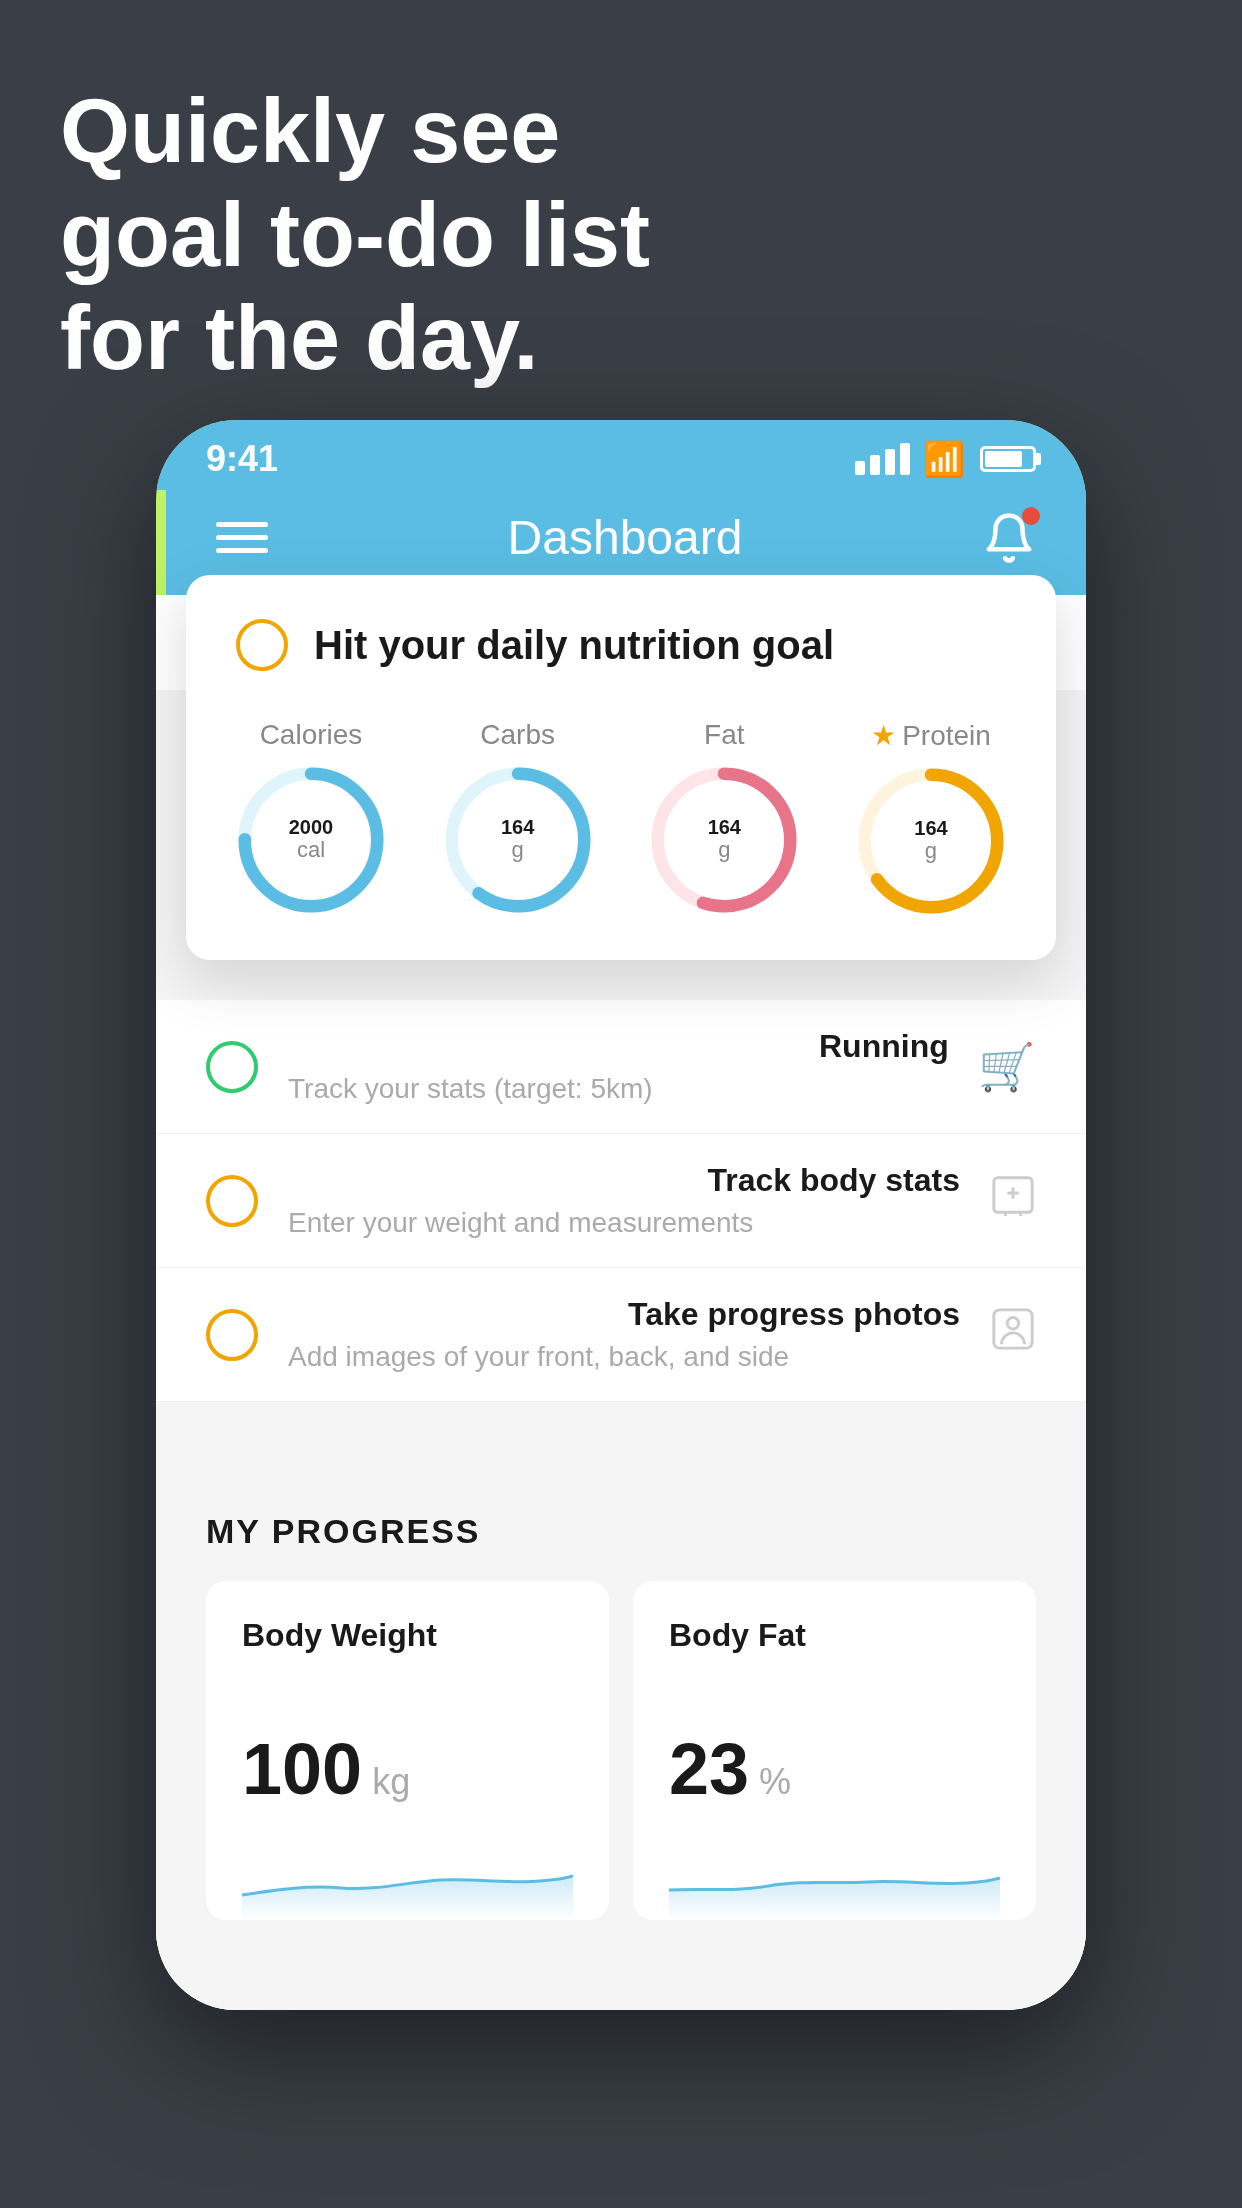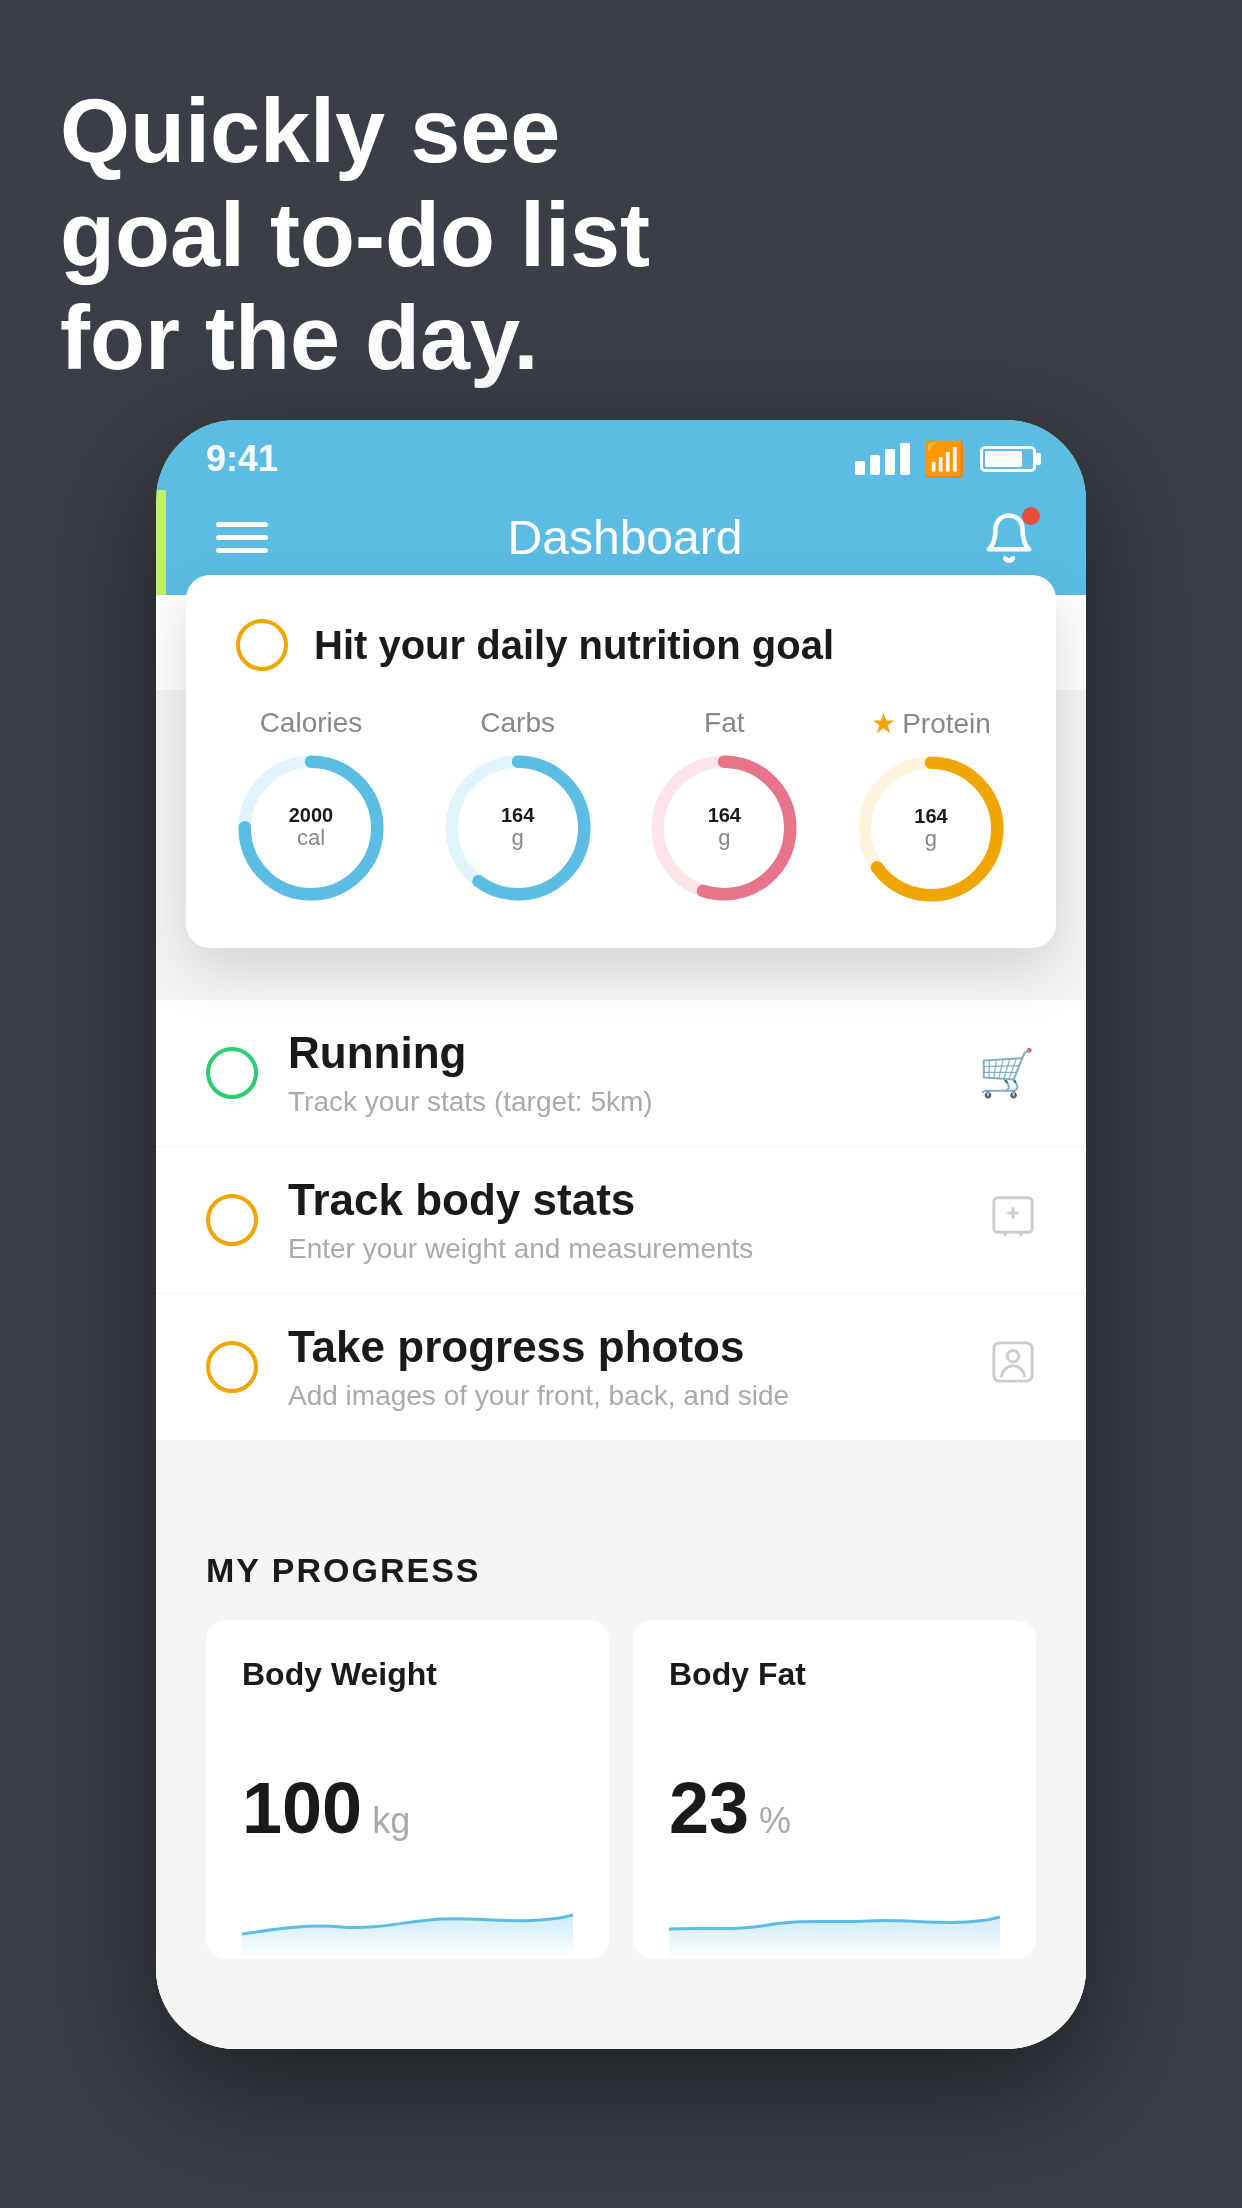--- a/index.html
+++ b/index.html
@@ -174,21 +174,21 @@
       border-radius: 24px;
       padding: 44px 50px;
       box-shadow: 0 20px 60px rgba(0,0,0,0.15);
       z-index: 10;
     }
 
     .card-header {
       display: flex;
       align-items: center;
       gap: 26px;
-      margin-bottom: 36px;
+      margin-bottom: 48px;
     }
     .circle-checkbox {
       width: 52px;
       height: 52px;
       border-radius: 50%;
       border: 4px solid #f0a500;
       flex-shrink: 0;
     }
     .card-title {
       font-size: 40px;
@@ -269,23 +269,24 @@
       border: 4px solid #f0a500;
       flex-shrink: 0;
     }
     .todo-circle.green {
       border-color: #2ecc71;
     }
     .todo-text {
       flex: 1;
     }
     .todo-name {
-      font-size: 44px;
+      font-size: 32px;
       font-weight: 600;
       color: #1a1a1a;
+      text-align: right;
     }
     .todo-sub {
       font-size: 28px;
       color: #aaa;
       margin-top: 8px;
     }
     .todo-icon {
       color: #ccc;
       font-size: 46px;
     }

